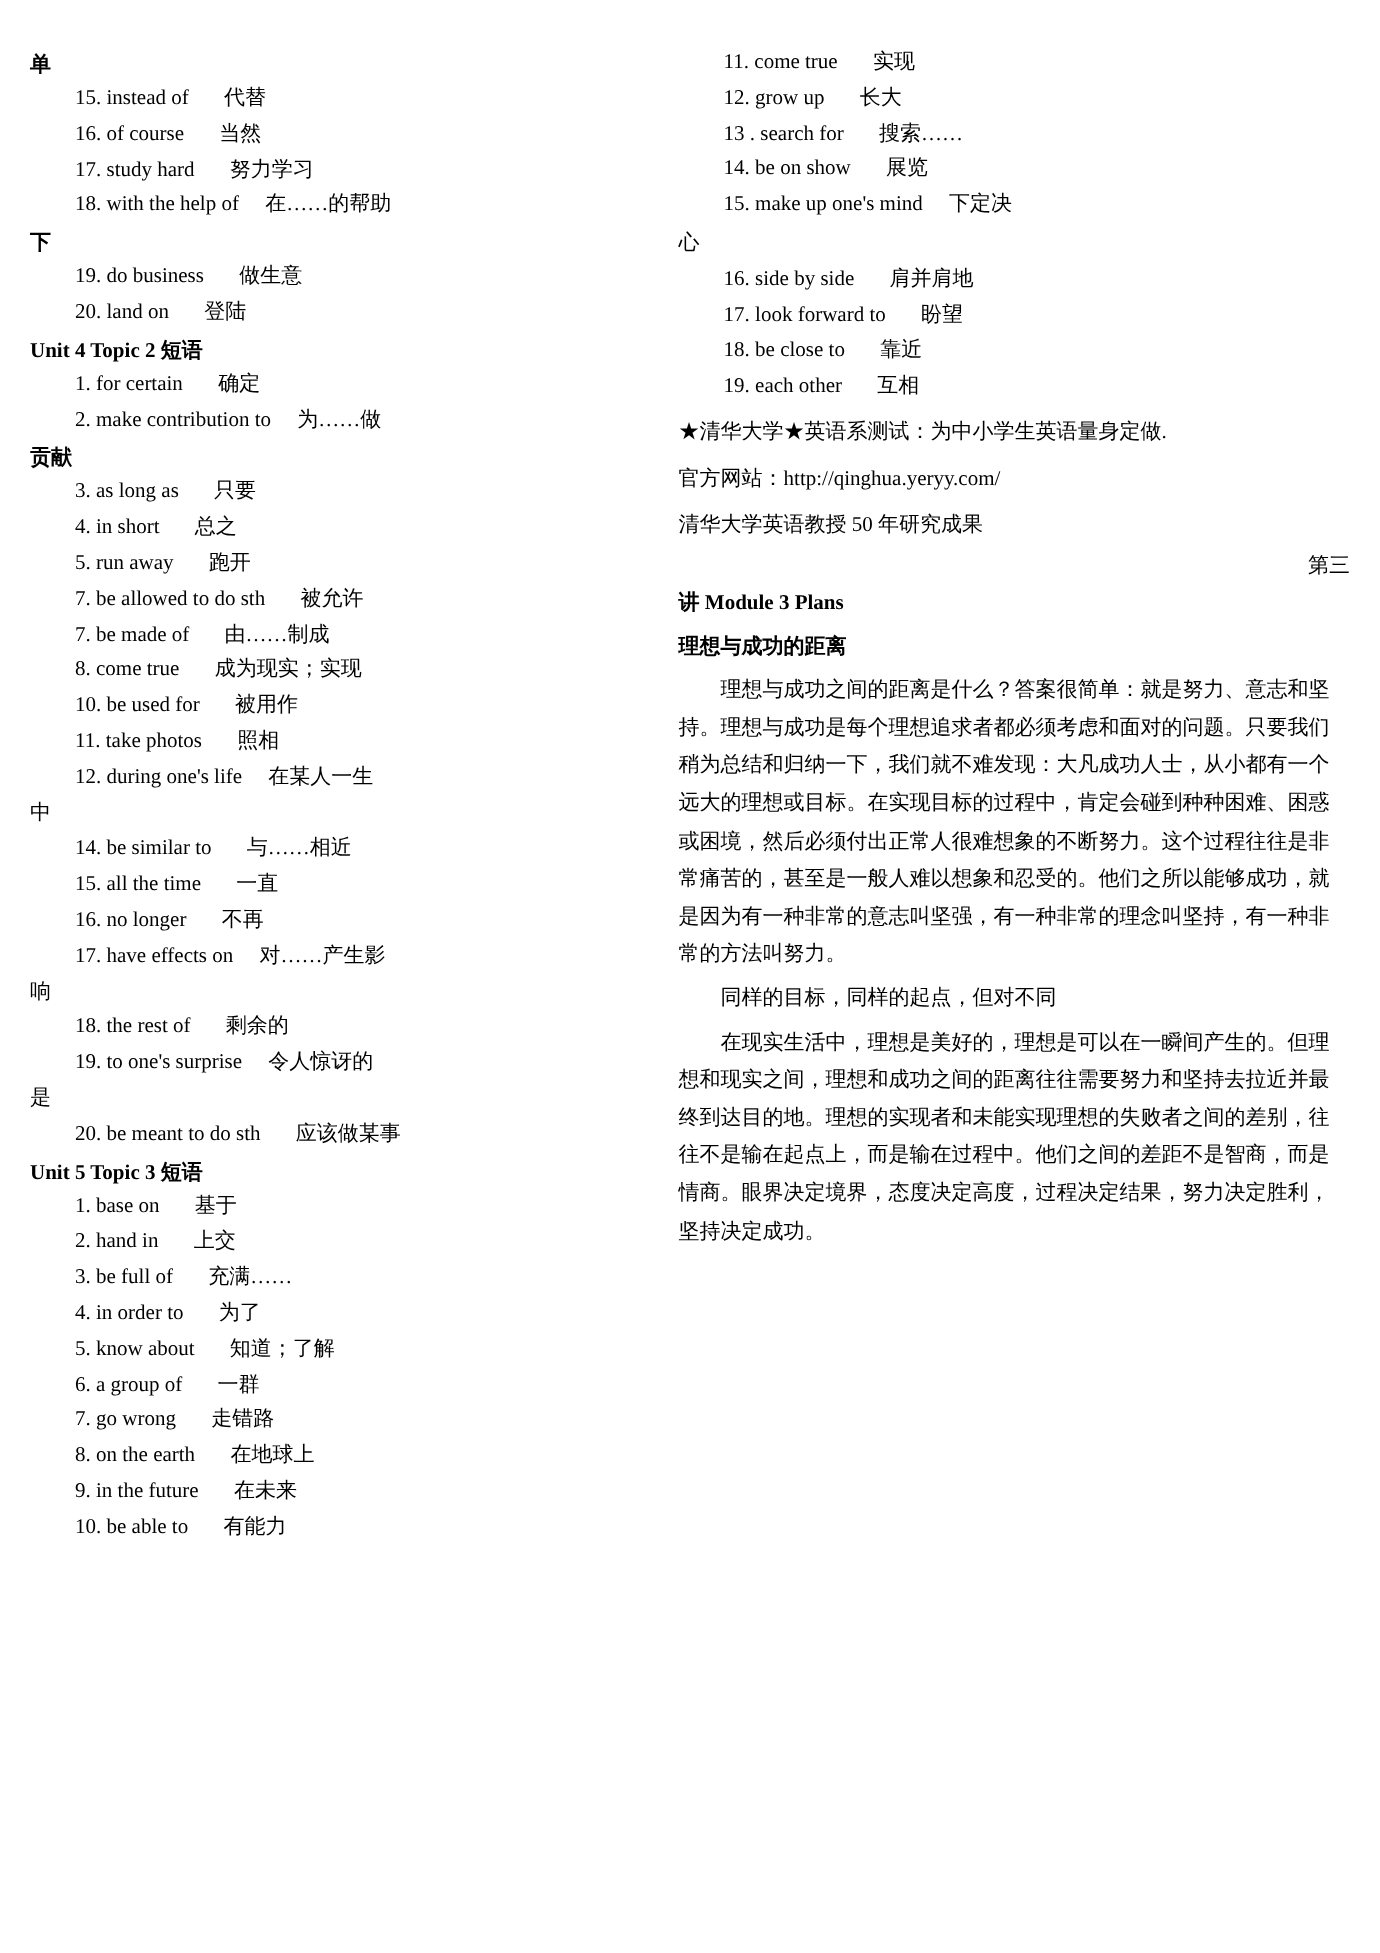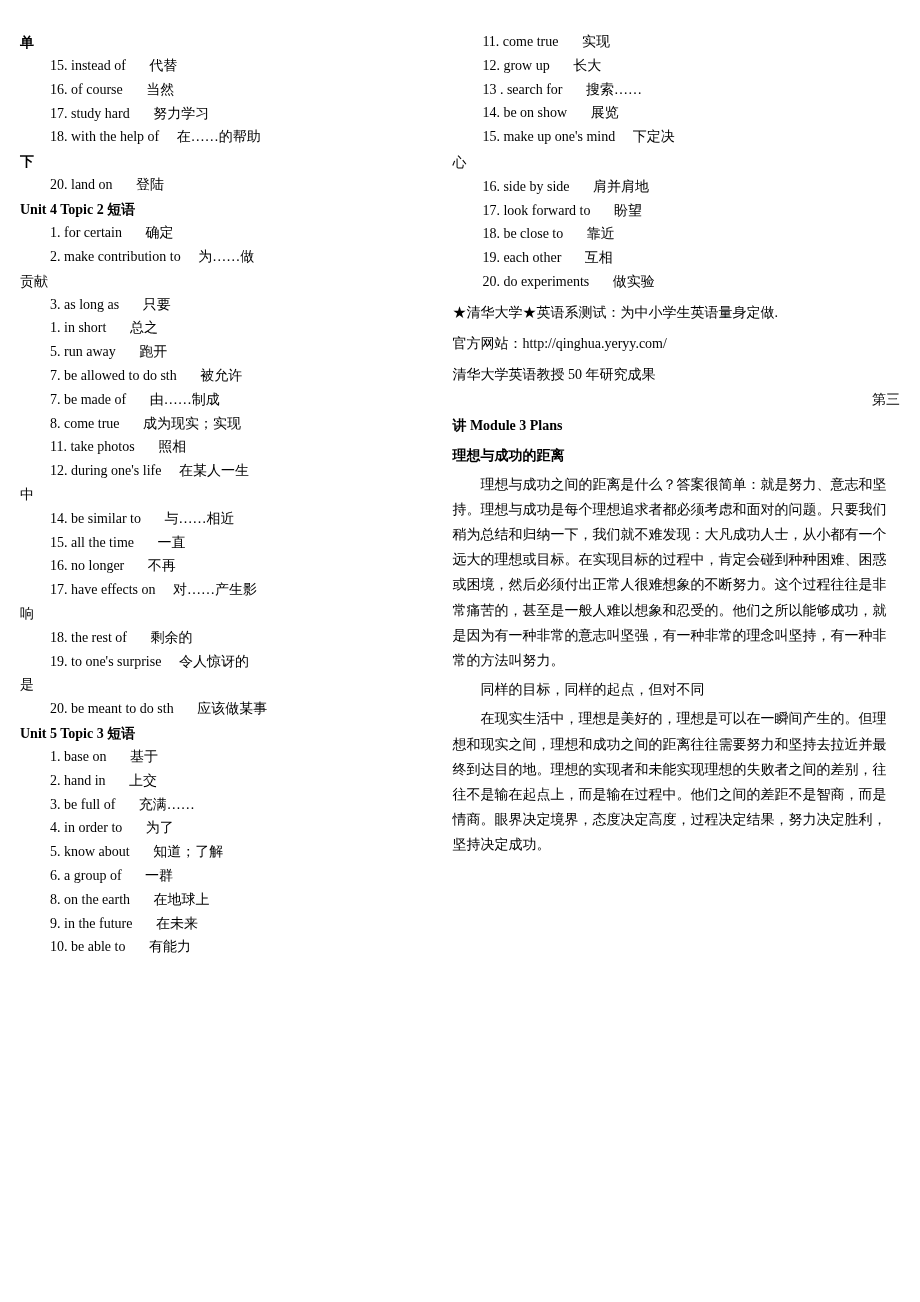--- a/index.html
+++ b/index.html
@@ -92,62 +92,70 @@
       <div class="inline-text" style="padding-left:30px; line-height:1.7;">
         <span class="en">18. with the help of</span>
         <span class="cn">　在……的帮助</span>
       </div>
     </div>
 
     <div class="section-header">下</div>
 
     <div class="phrase-group">
       <span class="phrase-item">
+        <span class="en">19. do business</span>
+        <span class="cn">　做生意</span>
+      </span>
+      <span class="phrase-item">
         <span class="en">20. land on</span>
         <span class="cn">　登陆</span>
       </span>
     </div>
 
     <div class="section-header">Unit 4 Topic 2 短语</div>
 
     <div class="phrase-group">
       <span class="phrase-item">
         <span class="en">1. for certain</span>
         <span class="cn">　确定</span>
       </span>
       <div style="padding-left:30px; line-height:1.7;">
         <span class="en">2. make contribution to</span>
         <span class="cn">　为……做</span>
       </div>
-      <div class="section-header" style="font-weight:normal; margin-left:0;">贡献</div>
+      <div class="section-header" style="font-weight:bold; margin-left:0;">贡献</div>
       <span class="phrase-item">
         <span class="en">3. as long as</span>
         <span class="cn">　只要</span>
       </span>
       <span class="phrase-item">
-        <span class="en">1. in short</span>
+        <span class="en">4. in short</span>
         <span class="cn">　总之</span>
       </span>
       <span class="phrase-item">
         <span class="en">5. run away</span>
         <span class="cn">　跑开</span>
       </span>
       <span class="phrase-item">
         <span class="en">7. be allowed to do sth</span>
         <span class="cn">　被允许</span>
       </span>
       <span class="phrase-item">
         <span class="en">7. be made of</span>
         <span class="cn">　由……制成</span>
       </span>
       <span class="phrase-item">
         <span class="en">8. come true</span>
         <span class="cn">　成为现实；实现</span>
       </span>
       <span class="phrase-item">
+        <span class="en">10. be used for</span>
+        <span class="cn">　被用作</span>
+      </span>
+      <span class="phrase-item">
         <span class="en">11. take photos</span>
         <span class="cn">　照相</span>
       </span>
       <div style="padding-left:30px; line-height:1.7;">
         <span class="en">12. during one's life</span>
         <span class="cn">　在某人一生</span>
       </div>
       <div style="margin-left:0; line-height:1.7;">中</div>
       <span class="phrase-item">
         <span class="en">14. be similar to</span>
@@ -202,20 +210,24 @@
       </span>
       <span class="phrase-item">
         <span class="en">5. know about</span>
         <span class="cn">　知道；了解</span>
       </span>
       <span class="phrase-item">
         <span class="en">6. a group of</span>
         <span class="cn">　一群</span>
       </span>
       <span class="phrase-item">
+        <span class="en">7. go wrong</span>
+        <span class="cn">　走错路</span>
+      </span>
+      <span class="phrase-item">
         <span class="en">8. on the earth</span>
         <span class="cn">　在地球上</span>
       </span>
       <span class="phrase-item">
         <span class="en">9. in the future</span>
         <span class="cn">　在未来</span>
       </span>
       <span class="phrase-item">
         <span class="en">10. be able to</span>
         <span class="cn">　有能力</span>
@@ -260,24 +272,20 @@
         <span class="en">17. look forward to</span>
         <span class="cn">　盼望</span>
       </span>
       <span class="phrase-item">
         <span class="en">18. be close to</span>
         <span class="cn">　靠近</span>
       </span>
       <span class="phrase-item">
         <span class="en">19. each other</span>
         <span class="cn">　互相</span>
-      </span>
-      <span class="phrase-item">
-        <span class="en">20. do experiments</span>
-        <span class="cn">　做实验</span>
       </span>
     </div>
 
     <div class="star-line">★清华大学★英语系测试：为中小学生英语量身定做.</div>
     <div class="star-line">官方网站：http://qinghua.yeryy.com/</div>
     <div class="star-line">清华大学英语教授 50 年研究成果</div>
 
     <div class="right-align">第三</div>
 
     <div class="article-title">讲 Module 3 Plans</div>

